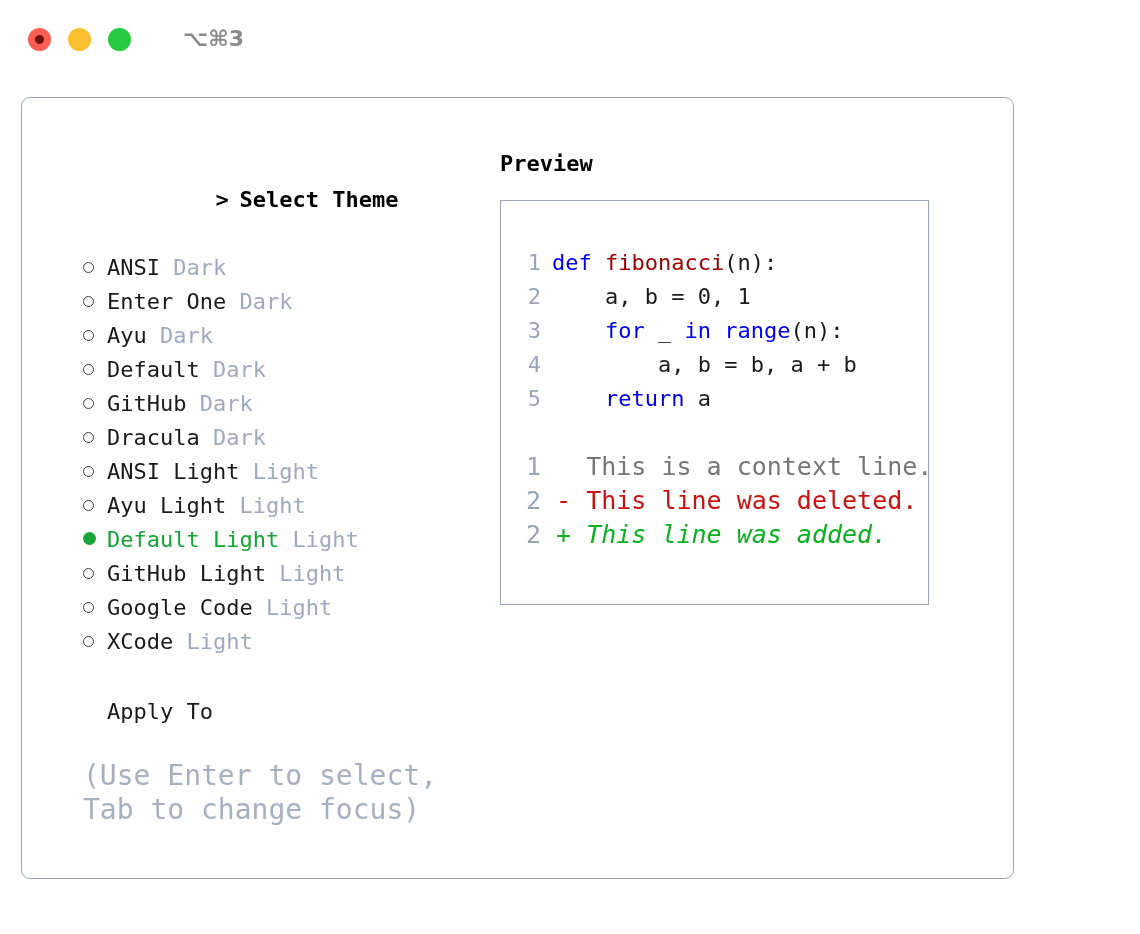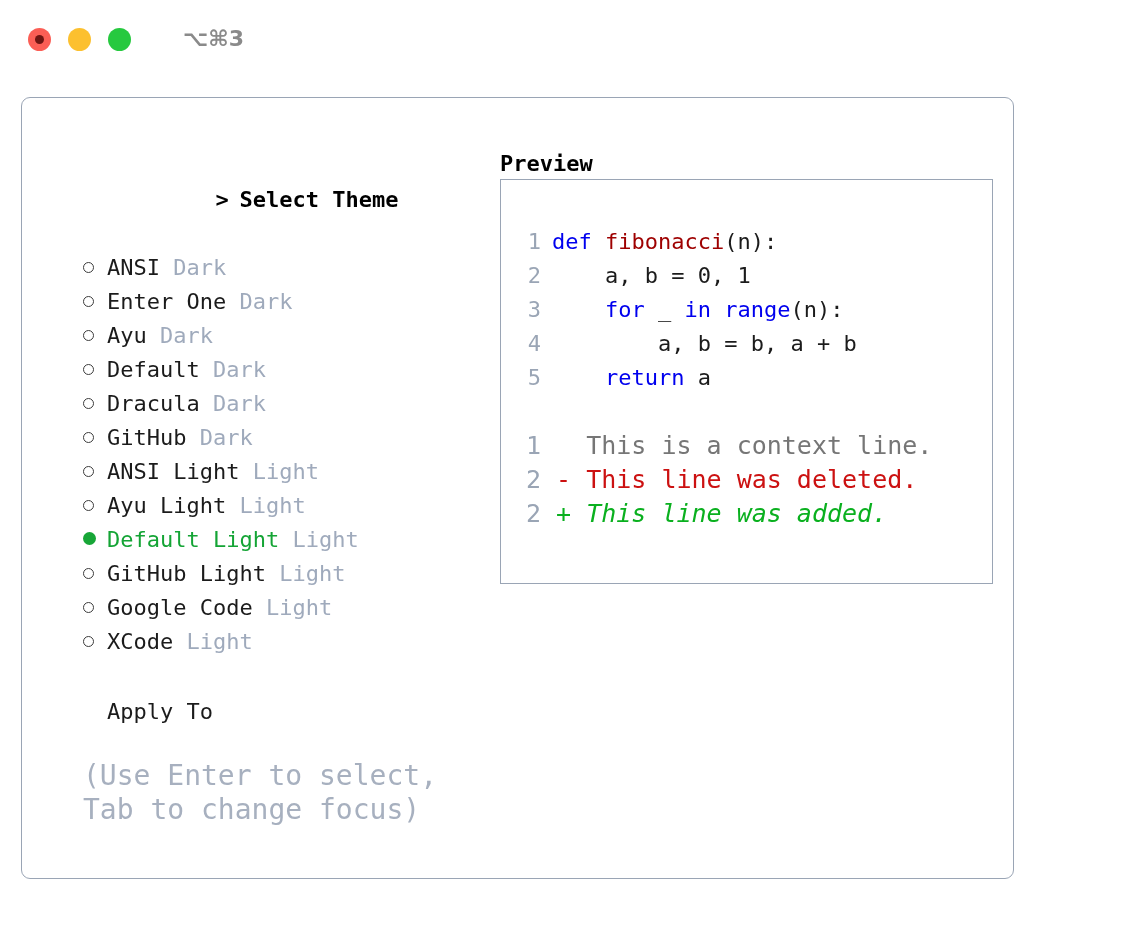--- a/index.html
+++ b/index.html
@@ -162,23 +162,24 @@
     position: absolute;
     left: 478px;
     top: 51px;
     width: 490px;
   }
   .preview-title {
     font-size: 22px;
     font-weight: 700;
     color: #000;
     line-height: 30px;
+    margin-bottom: 21px;
   }
   .preview-box {
-    width: 493px;
+    width: 429px;
     height: 405px;
     border: 1.6px solid #9aa5b5;
     box-sizing: border-box;
     background: #ffffff;
     position: relative;
   }
   .code {
     position: absolute;
     left: 12px;
     top: 45px;
@@ -236,22 +237,22 @@
 
         <div class="row header">
           <span class="bullet"><span class="caret">&gt;</span></span><span>Select Theme</span>
         </div>
 
         <div id="theme-list">
             <div class="row"><span class="bullet"><span class="circle-open"></span></span><span class="label">ANSI</span><span> </span><span class="tag">Dark</span></div>
             <div class="row"><span class="bullet"><span class="circle-open"></span></span><span class="label">Enter One</span><span> </span><span class="tag">Dark</span></div>
             <div class="row"><span class="bullet"><span class="circle-open"></span></span><span class="label">Ayu</span><span> </span><span class="tag">Dark</span></div>
             <div class="row"><span class="bullet"><span class="circle-open"></span></span><span class="label">Default</span><span> </span><span class="tag">Dark</span></div>
+            <div class="row"><span class="bullet"><span class="circle-open"></span></span><span class="label">GitHub</span><span> </span><span class="tag">Dark</span></div>
             <div class="row"><span class="bullet"><span class="circle-open"></span></span><span class="label">Dracula</span><span> </span><span class="tag">Dark</span></div>
-            <div class="row"><span class="bullet"><span class="circle-open"></span></span><span class="label">GitHub</span><span> </span><span class="tag">Dark</span></div>
             <div class="row"><span class="bullet"><span class="circle-open"></span></span><span class="label">ANSI Light</span><span> </span><span class="tag">Light</span></div>
             <div class="row"><span class="bullet"><span class="circle-open"></span></span><span class="label">Ayu Light</span><span> </span><span class="tag">Light</span></div>
             <div class="row"><span class="bullet"><span class="circle-filled"></span></span><span class="label selected">Default Light</span><span> </span><span class="tag">Light</span></div>
             <div class="row"><span class="bullet"><span class="circle-open"></span></span><span class="label">GitHub Light</span><span> </span><span class="tag">Light</span></div>
             <div class="row"><span class="bullet"><span class="circle-open"></span></span><span class="label">Google Code</span><span> </span><span class="tag">Light</span></div>
             <div class="row"><span class="bullet"><span class="circle-open"></span></span><span class="label">XCode</span><span> </span><span class="tag">Light</span></div>
           </div>
 
         <div class="spacer-lg"></div>
 

